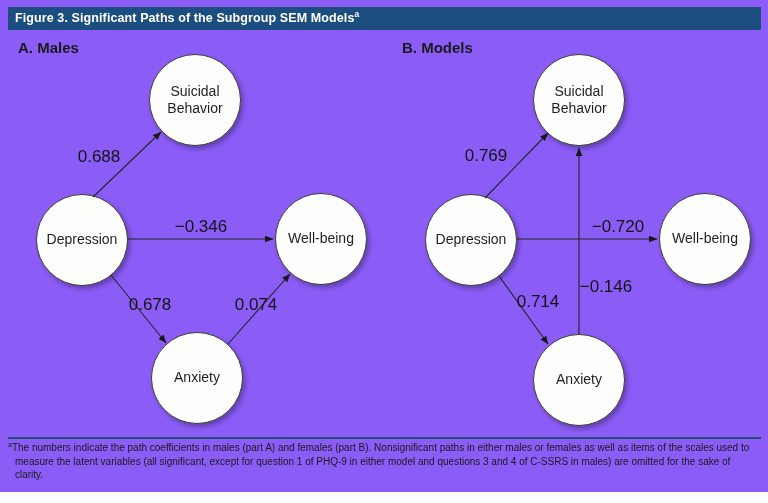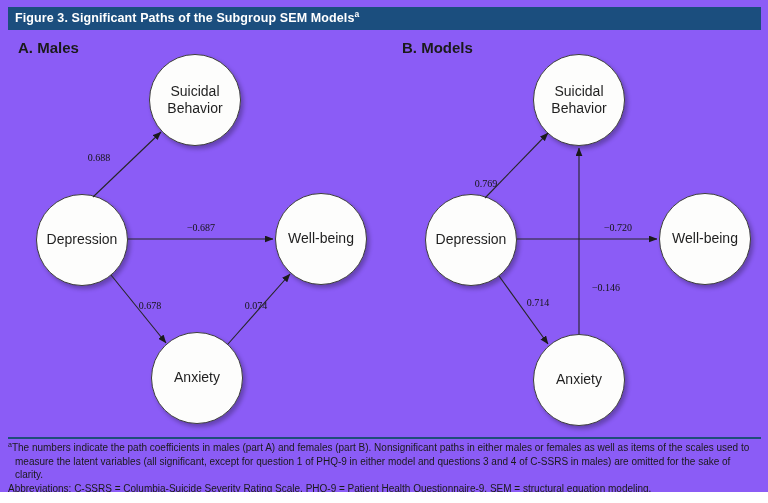--- a/index.html
+++ b/index.html
@@ -69,25 +69,24 @@
     width: 768px; height: 503px;
     z-index: 2;
     pointer-events: none;
   }
   svg.paths-layer line { stroke: #262626; stroke-width: 1.1; }
 
   
   .coef {
     position: absolute;
     transform: translate(-50%, -50%);
-    font-size: 10px;
+    font-size: 17px;
     color: #141414;
     white-space: nowrap;
     z-index: 3;
-    font-family: Liberation Serif, serif;
   }
 
   
   .rule-top {
     position: absolute;
     left: 8px; top: 437px;
     width: 753px; height: 1.5px;
     background: #1f4e79;
   }
   .rule-bottom {
@@ -158,29 +157,28 @@
     <line x1="111" y1="275" x2="166" y2="343" marker-end="url(#arrow)"></line>
     <line x1="228" y1="344" x2="290" y2="274" marker-end="url(#arrow)"></line>
 
     <line x1="485" y1="198" x2="548" y2="133" marker-end="url(#arrow)"></line>
     <line x1="517" y1="239" x2="657" y2="239" marker-end="url(#arrow)"></line>
     <line x1="499" y1="276" x2="548" y2="344" marker-end="url(#arrow)"></line>
     <line x1="579" y1="334" x2="579" y2="148" marker-end="url(#arrow)"></line>
   </svg>
 
   <span class="coef" style="left:99px; top:157px;">0.688</span>
-  <span class="coef" style="left:201px; top:227px;">−0.687</span>
+  <span class="coef" style="left:201px; top:227px;">−0.346</span>
   <span class="coef" style="left:150px; top:305px;">0.678</span>
   <span class="coef" style="left:256px; top:305px;">0.074</span>
 
-  <span class="coef" style="left:486px; top:156px;margin-top:27px;">0.769</span>
+  <span class="coef" style="left:486px; top:156px;">0.769</span>
   <span class="coef" style="left:618px; top:227px;">−0.720</span>
   <span class="coef" style="left:606px; top:287px;">−0.146</span>
   <span class="coef" style="left:538px; top:302px;">0.714</span>
 
   <div class="rule-top"></div>
   <div class="footnote">
     <p class="note"><sup>a</sup><span>The numbers indicate the path coefficients in males (part A) and females (part B). Nonsignificant paths in either males or females as well as items of the scales used to measure the latent variables (all significant, except for question 1 of PHQ-9 in either model and questions 3 and 4 of C-SSRS in males) are omitted for the sake of clarity.</span></p>
-    <p class="abbrev">Abbreviations: C-SSRS = Columbia-Suicide Severity Rating Scale, PHQ-9 = Patient Health Questionnaire-9, SEM = structural equation modeling.</p>
   </div>
   <div class="rule-bottom"></div>
 
 </div>
 
 </body></html>

